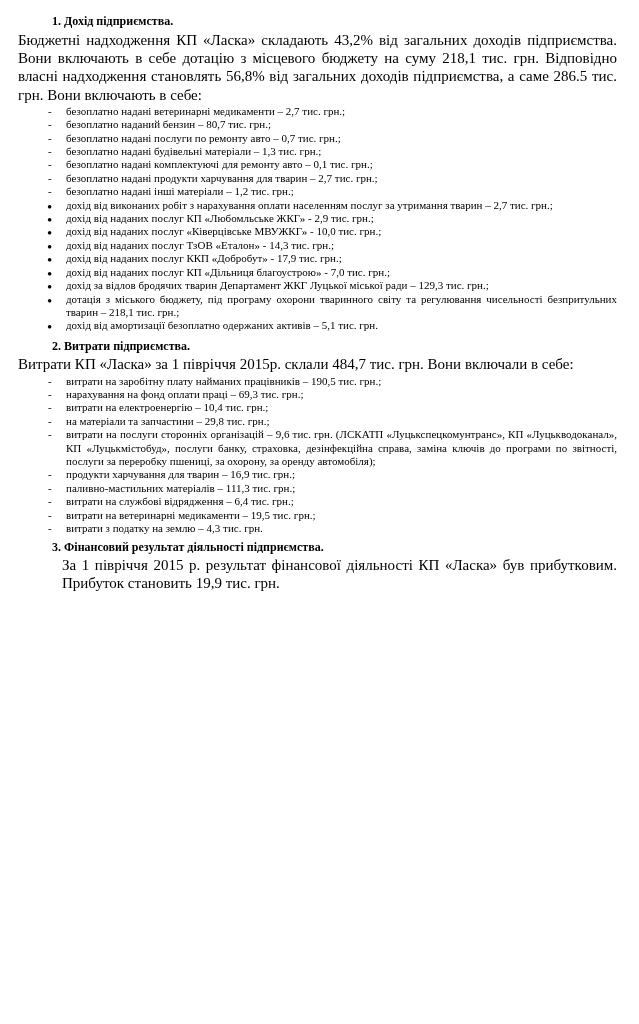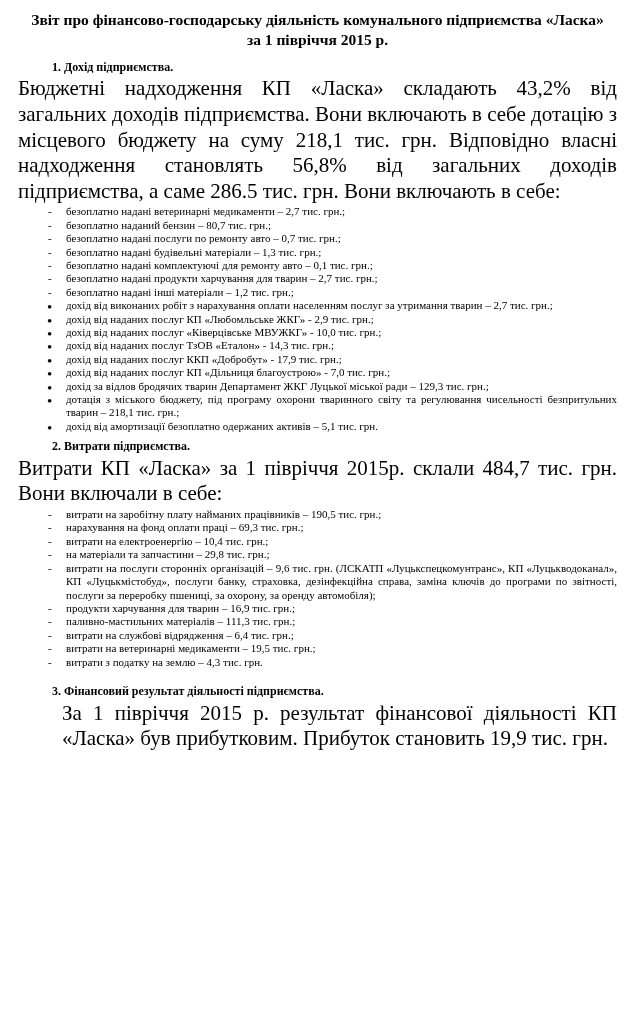--- a/index.html
+++ b/index.html
@@ -28,24 +28,24 @@
     margin: 2px 10px 10px 10px;
   }
   .section-heading {
     font-weight: bold;
     font-size: 12px;
     text-indent: 34px;
     margin: 6px 0 2px 0;
     line-height: 1.22;
   }
   .section-heading.spaced-top {
-    margin-top: 15px;
+    margin-top: 4px;
   }
   .para {
-    font-size: 21px;
+    font-size: 15px;
     line-height: 1.22;
     text-align: justify;
     text-indent: 0;
     margin: 0 0 1px 0;
   }
   ul.dash-list, ul.bullet-list {
     list-style: none;
     margin: 0;
     padding: 0;
   }
@@ -70,21 +70,20 @@
     top: -1px;
     font-size: 15px;
   }
   .tight { margin-bottom: 0; margin-left: 44px; }
 </style>
 </head>
 <body>
 
 <div class="page">
 
-  <div class="doc-title">Звіт про фінансово-господарську діяльність комунального підприємства «Ласка» за 1 півріччя 2015 р.</div>
 
   <div class="section-heading">1.  Дохід підприємства.</div>
   <p class="para">Бюджетні надходження КП «Ласка» складають 43,2% від загальних доходів підприємства. Вони включають в себе дотацію з  місцевого бюджету на суму 218,1 тис. грн. Відповідно власні надходження становлять 56,8% від загальних доходів підприємства, а саме 286.5 тис. грн. Вони включають  в себе:</p>
   <ul class="dash-list">
     <li>безоплатно надані ветеринарні медикаменти – 2,7 тис. грн.;</li>
     <li>безоплатно наданий бензин – 80,7 тис. грн.;</li>
     <li>безоплатно надані послуги по ремонту авто – 0,7 тис. грн.;</li>
     <li>безоплатно надані будівельні матеріали – 1,3 тис. грн.;</li>
     <li>безоплатно надані комплектуючі для ремонту авто – 0,1 тис. грн.;</li>
     <li>безоплатно надані продукти харчування для тварин – 2,7 тис. грн.;</li>

